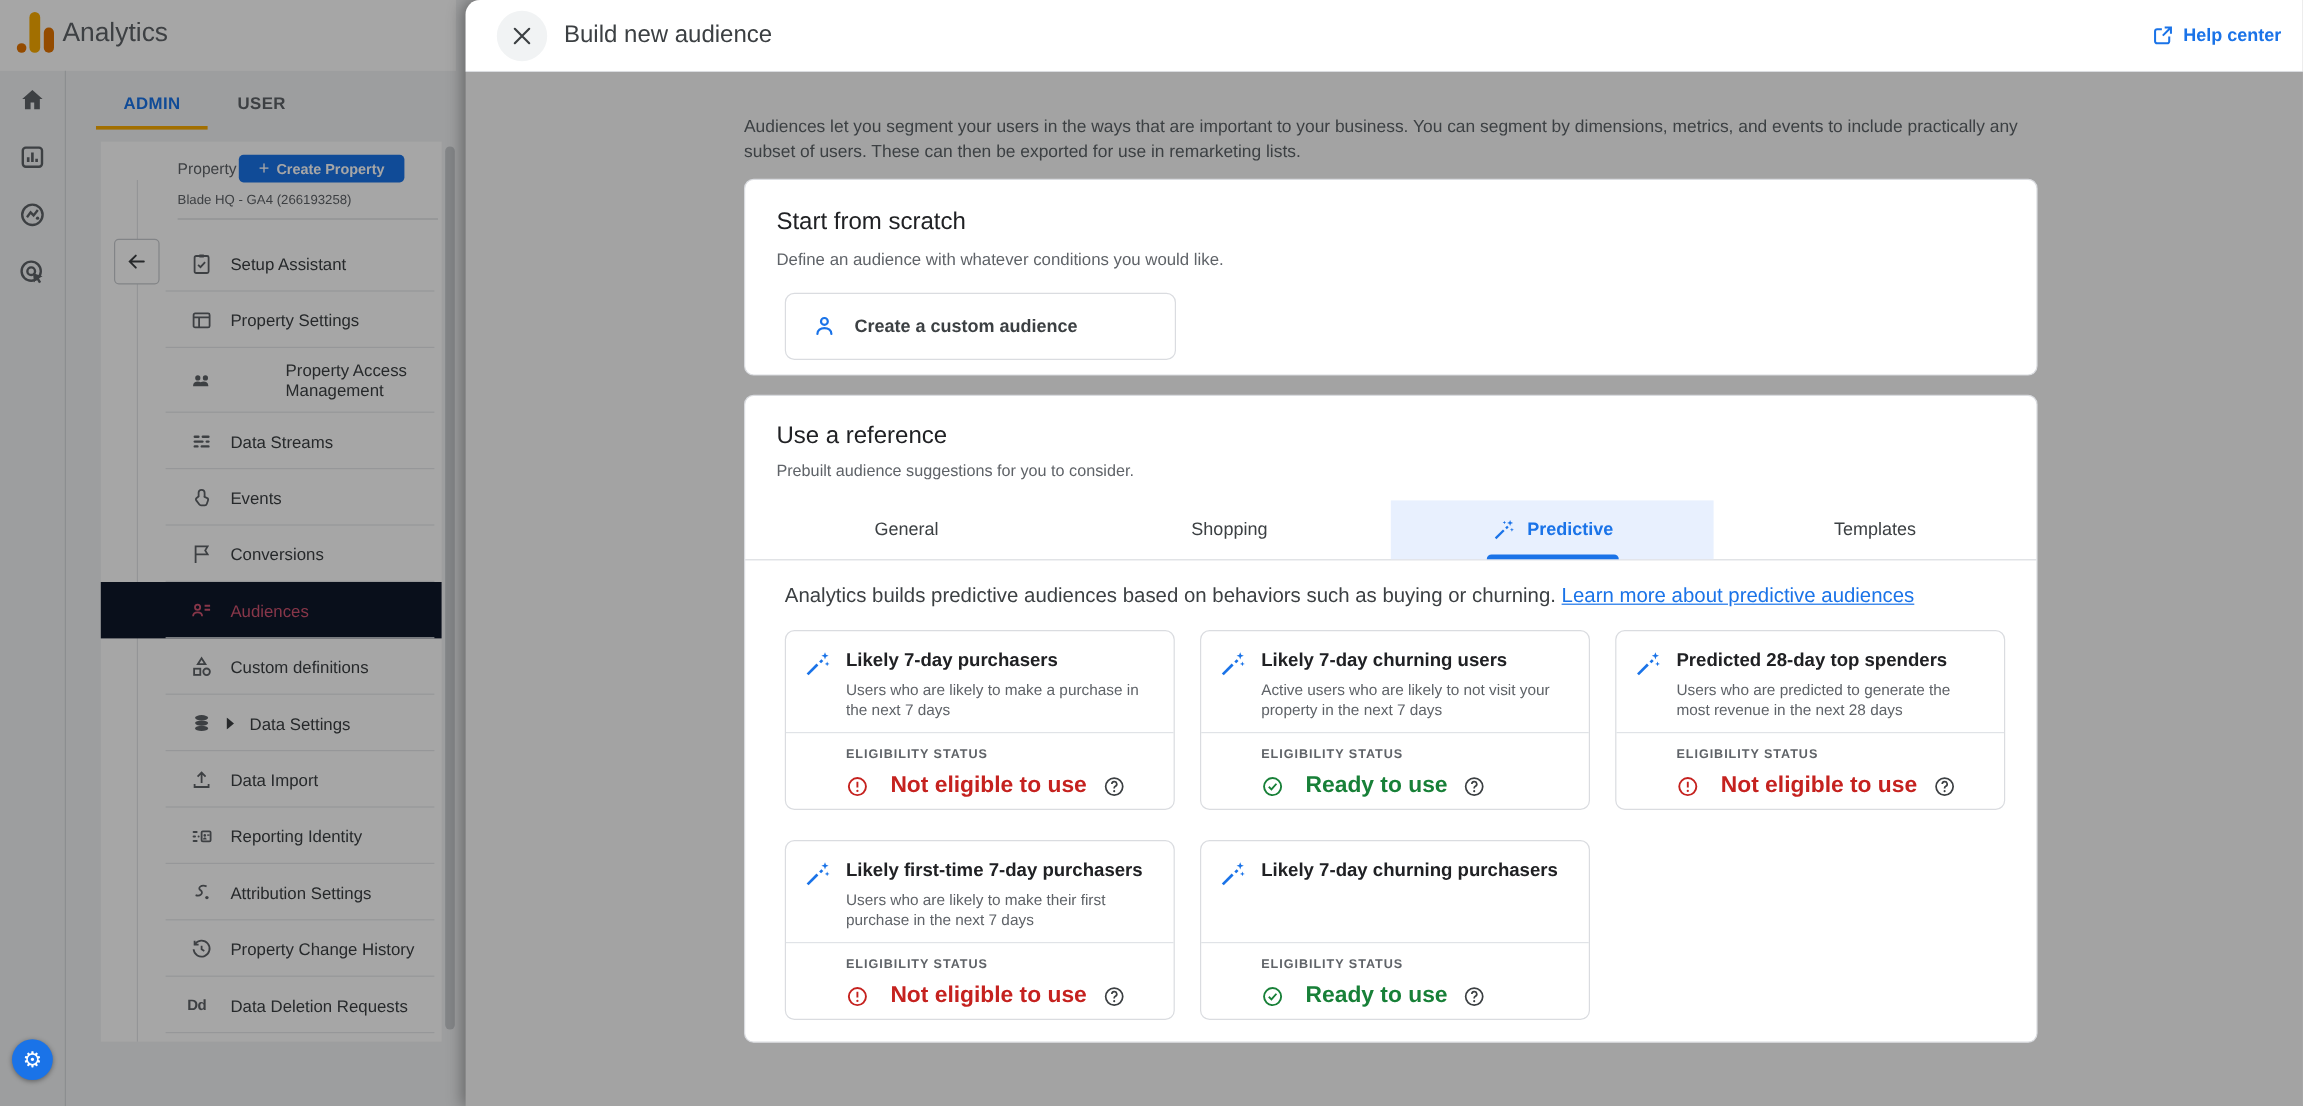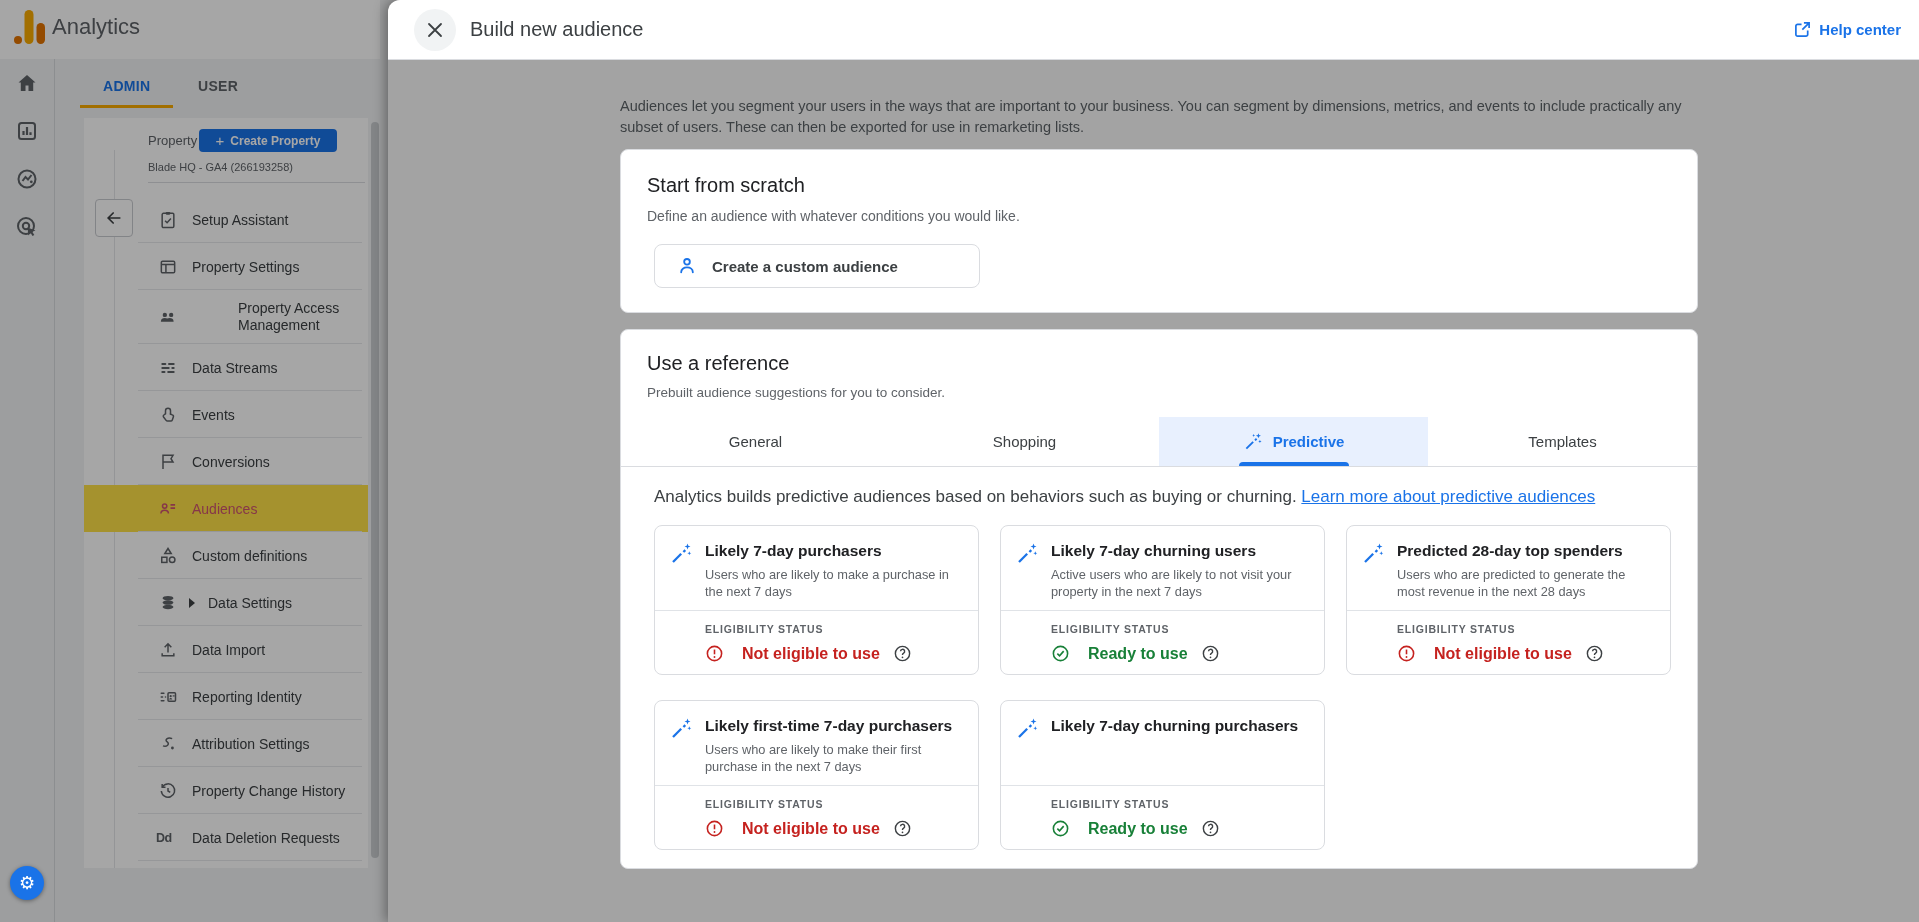--- a/index.html
+++ b/index.html
@@ -35,21 +35,21 @@
   .create-prop .plus { font-size:15px; font-weight:400; line-height:1; }
   .prop-name { position:absolute; left:148px; top:161px; font-size:11px; color:#5f6368; z-index:2; }
   .prop-divider { position:absolute; left:148px; top:182px; width:217px; height:1px; background:#dadce0; z-index:2; }
 
   .menu { position:absolute; left:84px; top:196px; width:284px; z-index:2; }
   .item { position:relative; height:47px; display:flex; align-items:center; padding-left:108px;
     font-size:14px; color:#3c4043; cursor:pointer; }
   .item.tall { height:54px; line-height:1.25;justify-content:flex-end; }
   .item::before { content:""; position:absolute; left:54px; right:6px; bottom:0; height:1px; background:#e7e9ec; }
   .item .mi { position:absolute; left:74px; top:50%; transform:translateY(-50%); width:20px; height:20px; }
-  .item.selected { background:#fde047; color:#cf5470; }
+  .item.selected { background:#0f172a; color:#cf5470; }
   .item .caret { position:absolute; left:104px; top:50%; transform:translateY(-50%); }
   .item.has-caret { padding-left:124px; }
   .dd-glyph { position:absolute; left:72px; top:50%; transform:translateY(-50%); font-size:12.5px;
     font-weight:700; color:#5f6368; letter-spacing:-0.5px; }
 
   .scroll-thumb { position:absolute; left:371px; top:122px; width:8px; height:736px; background:#c9ccd0;
     border-radius:4px; z-index:2; }
 
   .fab { position:absolute; left:10px; top:866px; width:34px; height:34px; border-radius:50%;
     background:#1a73e8; color:#fff; display:flex; align-items:center; justify-content:center;
@@ -69,21 +69,21 @@
   .help-link { display:flex; align-items:center; gap:8px; color:#1a73e8; font-size:15px;
     font-weight:700; text-decoration:none; cursor:pointer; }
 
   .dlg-body { position:absolute; top:60px; left:0; right:0; bottom:0; padding:36px 0 0 232px; }
   .intro { width:1075px; font-size:14.5px; line-height:1.42; color:#3c4043; }
 
   .card { width:1078px; background:#fff; border:1px solid #dadce0; border-radius:8px; }
   .scratch-card { margin-top:12px; height:164px; padding:24px 26px; }
   .card-title { font-size:20px; color:#202124; }
   .card-sub { margin-top:11px; font-size:14px; color:#5f6368; }
-  .custom-aud-btn { margin:20px 0 0 7px; width:326px; height:44px; background:#fff; border:1px solid #dadce0;
+  .custom-aud-btn { margin:20px 0 0 7px; width:326px; height:56px; background:#fff; border:1px solid #dadce0;
     border-radius:8px; display:flex; align-items:center; gap:15px; padding-left:22px; font-size:15px;
     font-weight:700; color:#3c4043; cursor:pointer; font-family:"Liberation Sans",sans-serif; }
 
   .ref-card { margin-top:16px; height:540px; }
   .ref-head { padding:22px 26px 0; }
   .ref-head .card-sub { margin-top:10px; font-size:13.5px; }
   .tabs { display:flex; height:50px; margin-top:17px; border-bottom:1px solid #dadce0; }
   .tab { flex:1; display:flex; align-items:center; justify-content:center; gap:10px; font-size:15px;
     color:#3c4043; position:relative; cursor:pointer; }
   .tab.active { background:#e8f0fe; color:#1a73e8; font-weight:700; }
@@ -97,21 +97,21 @@
 
   .aud-card { position:relative; width:325px; height:150px; background:#fff; border:1px solid #dadce0;
     border-radius:8px; cursor:pointer; }
   .wand { position:absolute; left:14px; top:16px; width:24px; height:24px; }
   .aud-top { height:85px; border-bottom:1px solid #e0e3e7; padding:16px 14px 0 50px; }
   .aud-title { font-size:15.5px; font-weight:700; color:#202124; margin-bottom:6px; }
   .aud-desc { font-size:12.8px; color:#5f6368; line-height:1.35; }
   .aud-foot { padding:12px 14px 0 50px; }
   .elig-label { font-size:10.5px; letter-spacing:.8px; font-weight:700; color:#5f6368; margin-bottom:9px; }
   .status { display:flex; align-items:center; }
-  .status .st-text { margin-left:18px; font-size:16px; font-weight:700; }
+  .status .st-text { margin-left:18px; font-size:19px; font-weight:700; }
   .status .q-icon { margin-left:13px; display:flex; }
   .status.red .st-text { color:#c5221f; }
   .status.green .st-text { color:#188038; }
 </style>
 </head>
 <body>
 
 <div id="page">
 
   <div class="appbar">

